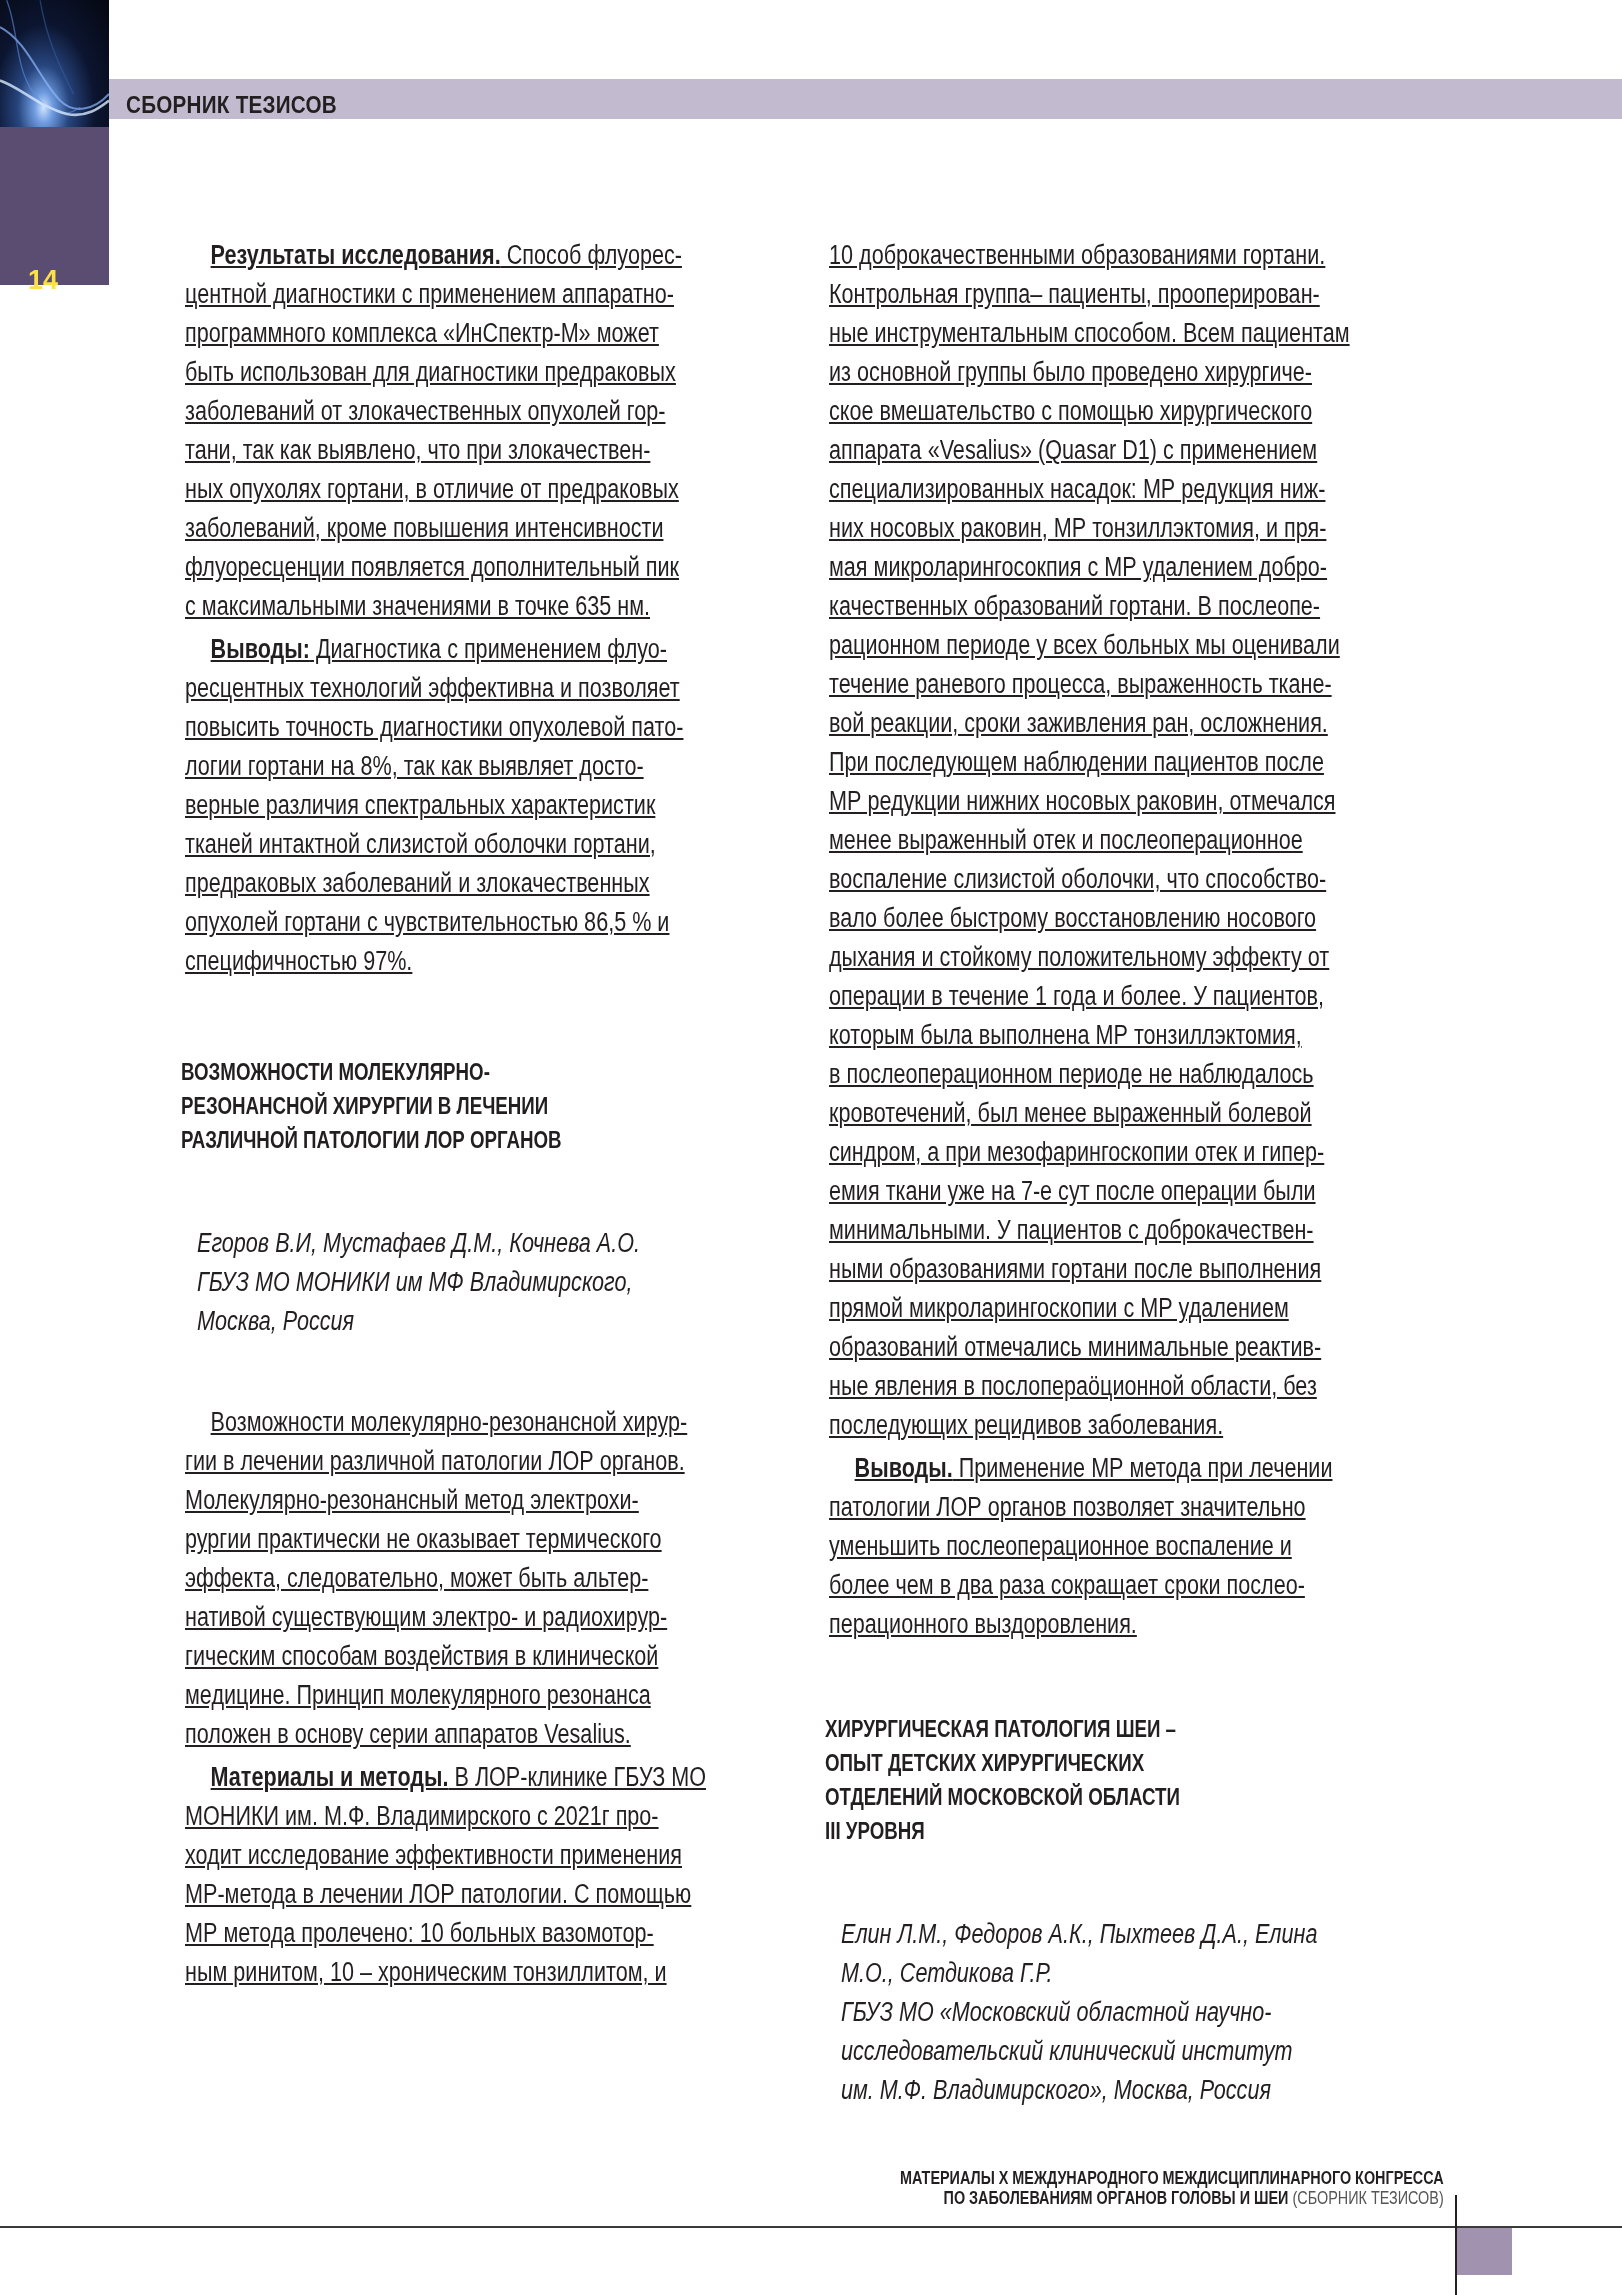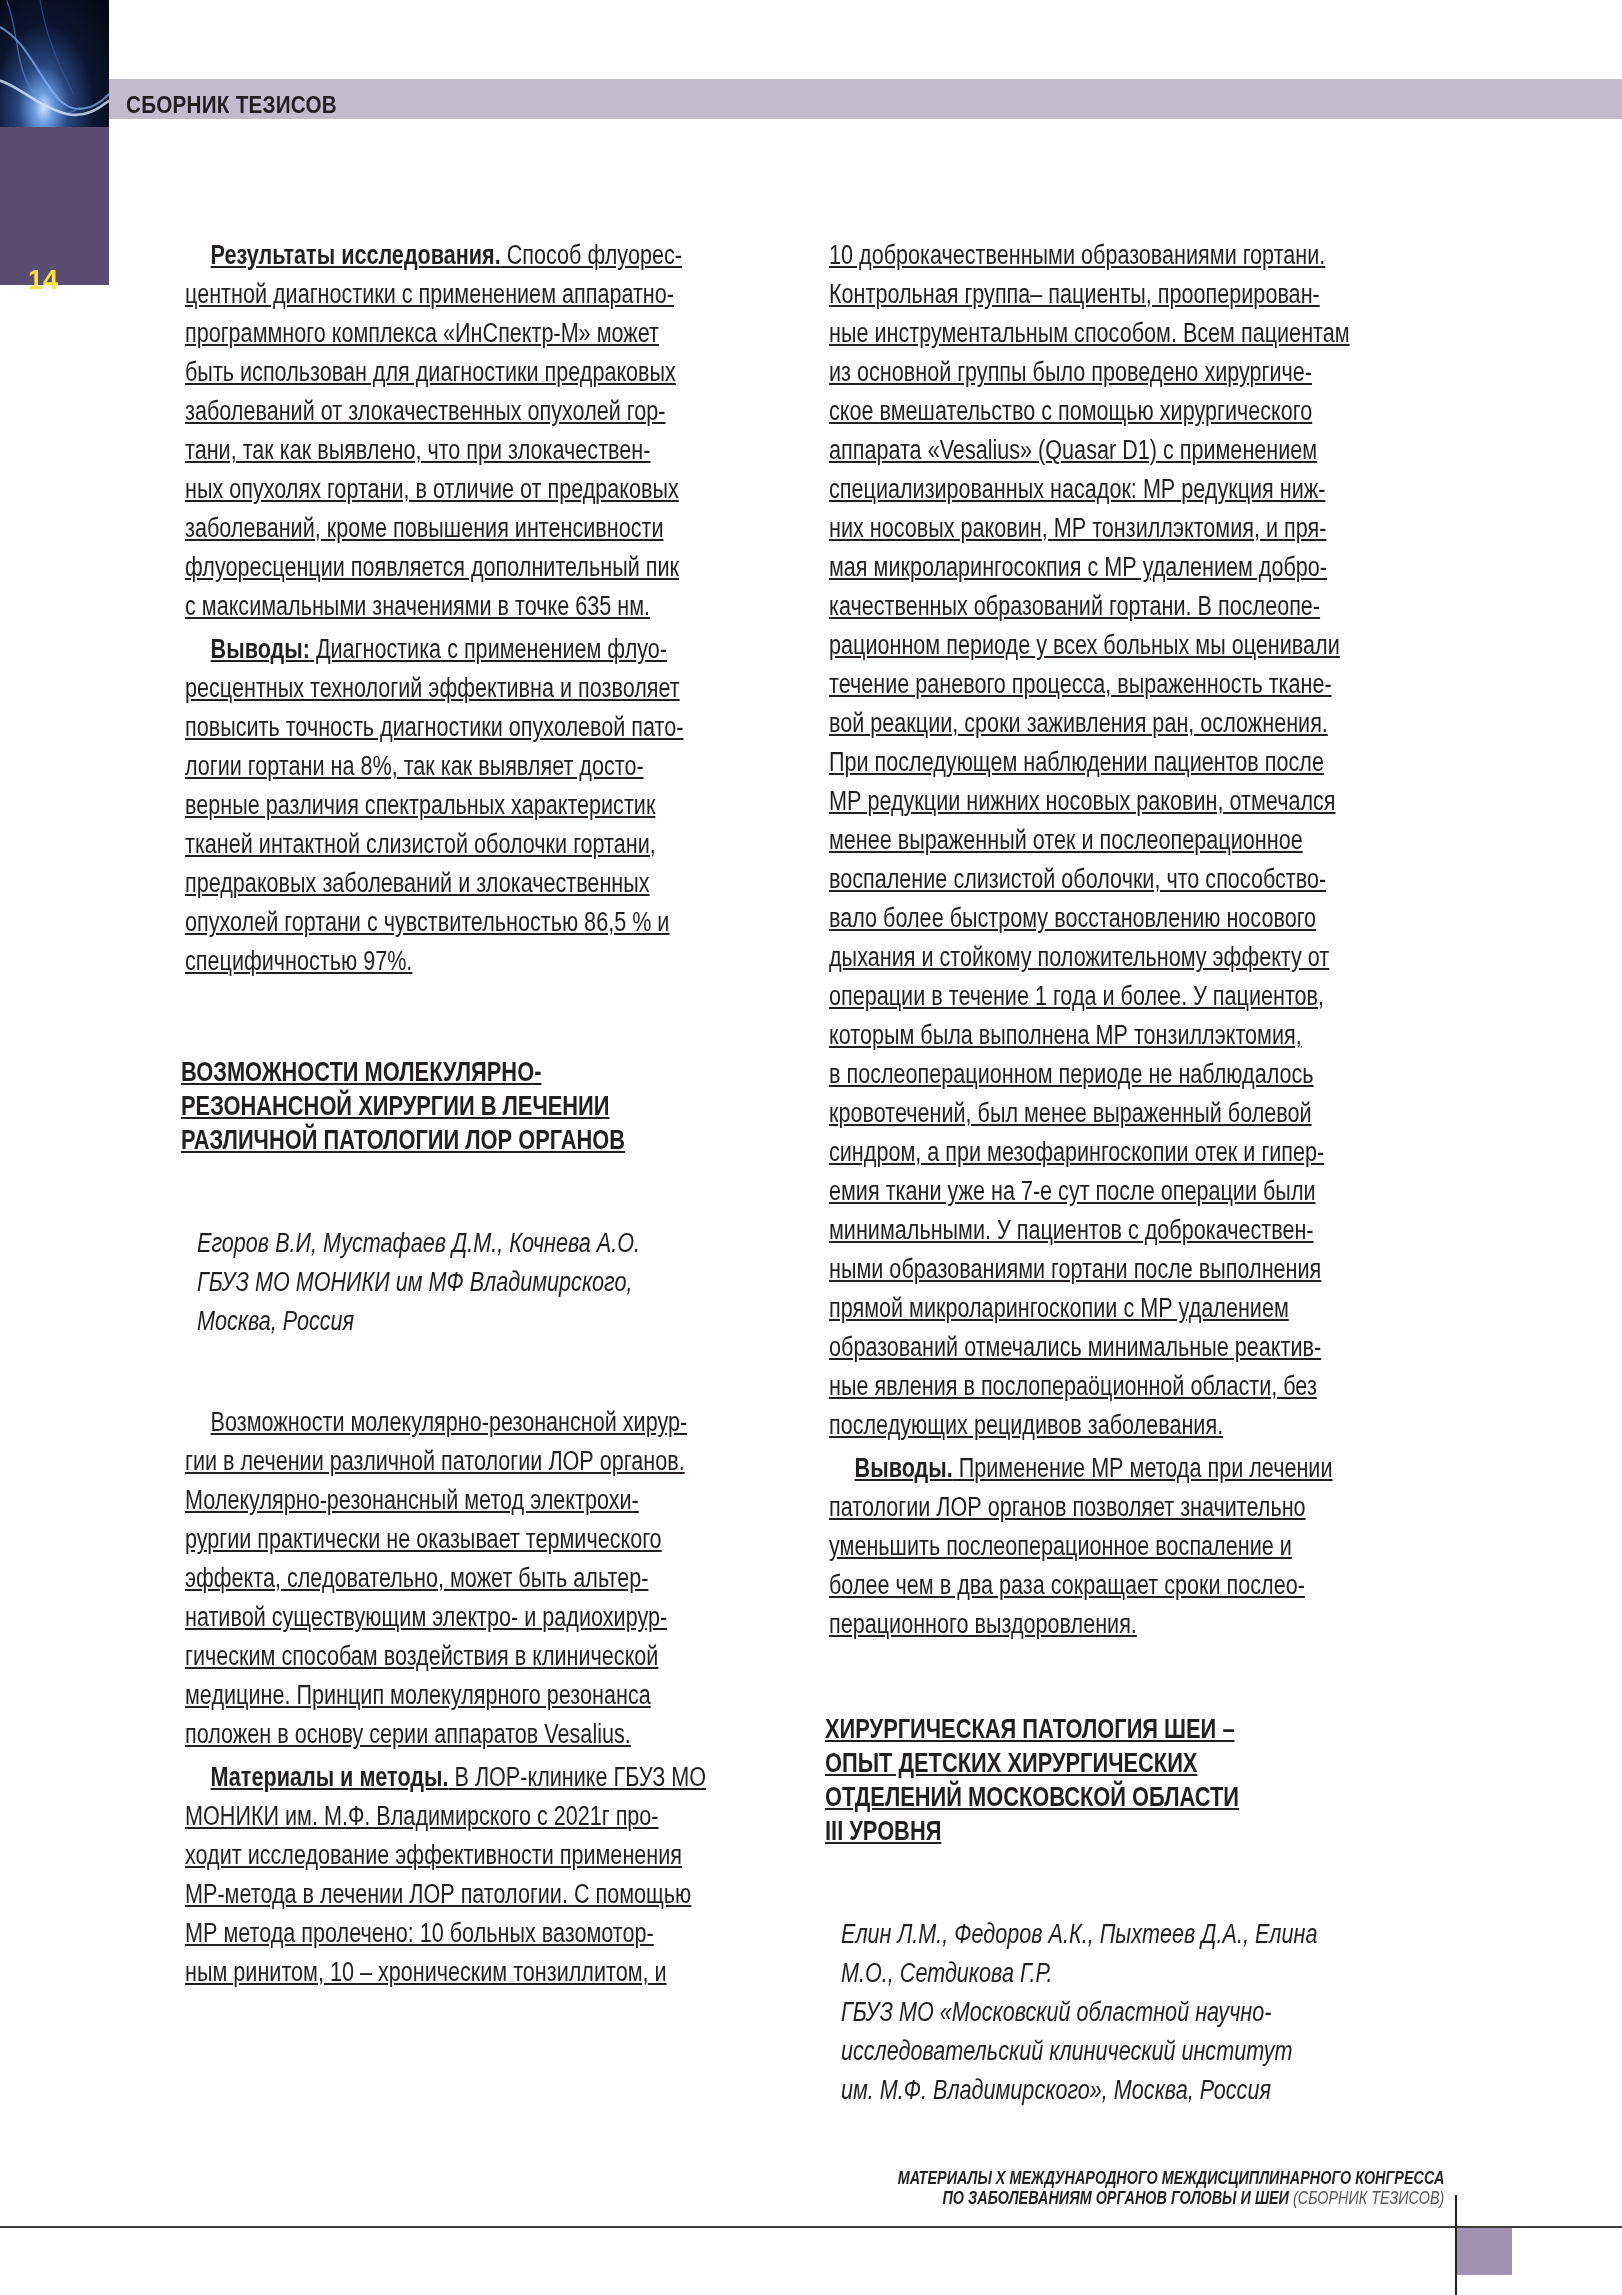--- a/index.html
+++ b/index.html
@@ -13,26 +13,26 @@
   .header-band { position: absolute; left: 109px; top: 79px; width: 1514px; height: 40px; background: #c2bace; }
   .header-title { position: absolute; left: 17.4px; top: 12px; font-size: 24px; font-weight: bold; color: #231f20;
          transform: scaleX(0.86); transform-origin: left center; letter-spacing: 0.3px; white-space: nowrap; }
 
   .col { position: absolute; top: 232px; font-size: 27px; line-height: 39px; }
   .col-left { left: 181px; width: 610px; }
   .col-right { left: 825px; width: 638px; }
   .para { margin: 4px; text-align: justify; text-indent: 0; text-decoration: underline; }
   .line { display: block; white-space: nowrap; transform: scaleX(0.80); transform-origin: left center; }
 
-  .heading { font-weight: bold; font-size: 28px; line-height: 34px; margin: 0; text-transform: uppercase; text-decoration: underline; }
+  .heading { font-weight: bold; font-size: 24px; line-height: 34px; margin: 0; text-transform: uppercase; }
   .heading .line { transform: scaleX(0.78); }
   .authors { font-style: italic; margin: 16px; }
   .authors .line { transform: scaleX(0.80); }
 
-  .footer-text { position: absolute; right: 179px; top: 2168px; text-align: right; font-size: 18px; line-height: 20px; font-weight: bold; color: #231f20; font-style: italic; }
+  .footer-text { position: absolute; right: 179px; top: 2168px; text-align: right; font-size: 18px; line-height: 20px; font-weight: bold; color: #231f20; }
   .footer-text .fl { display: block; white-space: nowrap; transform: scaleX(0.80); transform-origin: right center; }
   .footer-text .light { font-weight: normal; color: #555; }
   .footer-rule { position: absolute; left: 0; top: 2226px; width: 1623px; height: 2px; background: #3a3a3a; }
   .footer-vline { position: absolute; left: 1455px; top: 2195px; width: 2px; height: 101px; background: #231f20; }
   .footer-block { position: absolute; left: 1457px; top: 2228px; width: 55px; height: 47px; background: #a193b0; }
 </style>
 </head>
 <body>
 
 <div class="corner-image">

